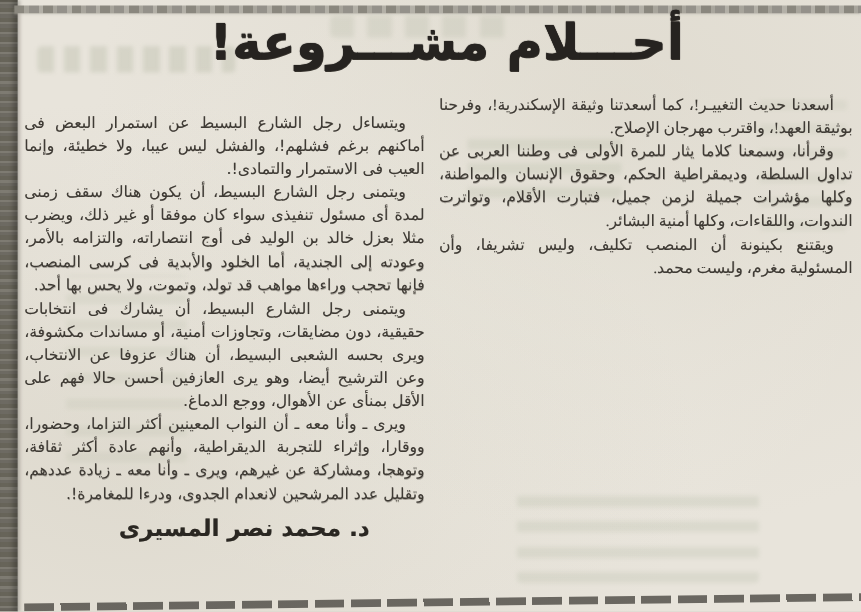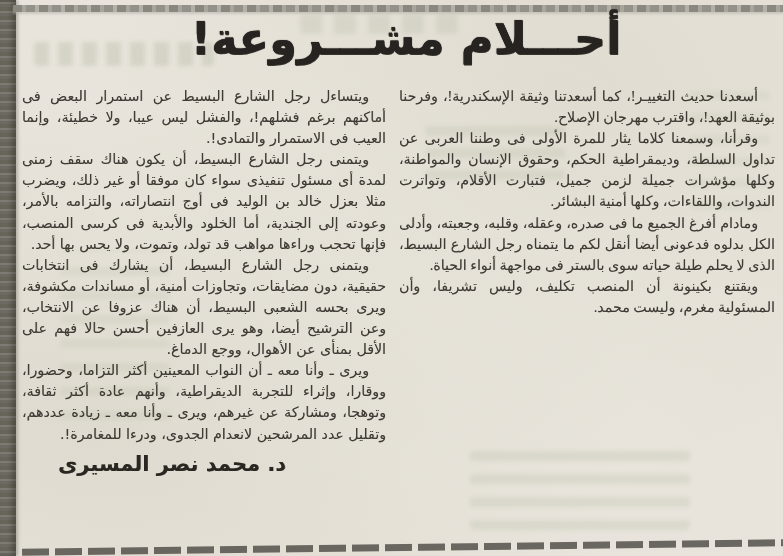--- a/index.html
+++ b/index.html
@@ -59,24 +59,24 @@
   .columns{
     position:absolute;top:86px;right:8px;left:22px;bottom:8px;
     direction:rtl;display:flex;gap:13px;
   }
   .col{
     text-align:justify;
     font-size:14.2px;line-height:21.1px;color:#3e3a34;
     text-shadow:0.3px 0.3px 0 rgba(62,58,52,.35);
   }
   .col-right{flex:0 0 376px;font-family:Liberation Serif, serif;}
-  .col-left{flex:1 1 auto;}
+  .col-left{flex:1 1 auto;margin-top:16px;}
   .col p{margin:0;text-indent:17px;}
   .byline{
-    direction:rtl;text-align:left;padding-left:36px;margin-top:9px;
+    direction:rtl;text-align:center;padding-left:36px;margin-top:9px;
     font-weight:bold;font-size:21px;color:#2a2722;
     text-shadow:0.4px 0.4px 0 rgba(42,39,34,.5);
     white-space:nowrap;
   }
 </style>
 </head>
 <body>
 
 <div class="paper">
 
@@ -91,21 +91,20 @@
   <div class="ghost g5"></div>
   <div class="ghost g6"></div>
 
   <h1 class="title">أحـــلام مشـــروعة!</h1>
 
   <div class="columns">
 
     <div class="col col-right">
       <p>أسعدنا حديث التغييـر!، كما أسعدتنا وثيقة الإسكندرية!، وفرحنا بوثيقة العهد!، واقترب مهرجان الإصلاح.</p>
       <p>وقرأنا، وسمعنا كلاما يثار للمرة الأولى فى وطننا العربى عن تداول السلطة، وديمقراطية الحكم، وحقوق الإنسان والمواطنة، وكلها مؤشرات جميلة لزمن جميل، فتبارت الأقلام، وتواترت الندوات، واللقاءات، وكلها أمنية البشائر.</p>
-      <p>ومادام أفرغ الجميع ما فى صدره، وعقله، وقلبه، وجعبته، وأدلى الكل بدلوه فدعونى أيضا أنقل لكم ما يتمناه رجل الشارع البسيط، الذى لا يحلم طيلة حياته سوى بالستر فى مواجهة أنواء الحياة.</p>
       <p>ويقتنع بكينونة أن المنصب تكليف، وليس تشريفا، وأن المسئولية مغرم، وليست محمد.</p>
     </div>
 
     <div class="col col-left">
       <p>ويتساءل رجل الشارع البسيط عن استمرار البعض فى أماكنهم برغم فشلهم!، والفشل ليس عيبا، ولا خطيئة، وإنما العيب فى الاستمرار والتمادى!.</p>
       <p>ويتمنى رجل الشارع البسيط، أن يكون هناك سقف زمنى لمدة أى مسئول تنفيذى سواء كان موفقا أو غير ذلك، ويضرب مثلا بعزل خالد بن الوليد فى أوج انتصاراته، والتزامه بالأمر، وعودته إلى الجندية، أما الخلود والأبدية فى كرسى المنصب، فإنها تحجب وراءها مواهب قد تولد، وتموت، ولا يحس بها أحد.</p>
       <p>ويتمنى رجل الشارع البسيط، أن يشارك فى انتخابات حقيقية، دون مضايقات، وتجاوزات أمنية، أو مساندات مكشوفة، ويرى بحسه الشعبى البسيط، أن هناك عزوفا عن الانتخاب، وعن الترشيح أيضا، وهو يرى العازفين أحسن حالا فهم على الأقل بمنأى عن الأهوال، ووجع الدماغ.</p>
       <p>ويرى ـ وأنا معه ـ أن النواب المعينين أكثر التزاما، وحضورا، ووقارا، وإثراء للتجربة الديقراطية، وأنهم عادة أكثر ثقافة، وتوهجا، ومشاركة عن غيرهم، ويرى ـ وأنا معه ـ زيادة عددهم، وتقليل عدد المرشحين لانعدام الجدوى، ودرءا للمغامرة!.</p>
       <div class="byline">د. محمد نصر المسيرى</div>
     </div>

